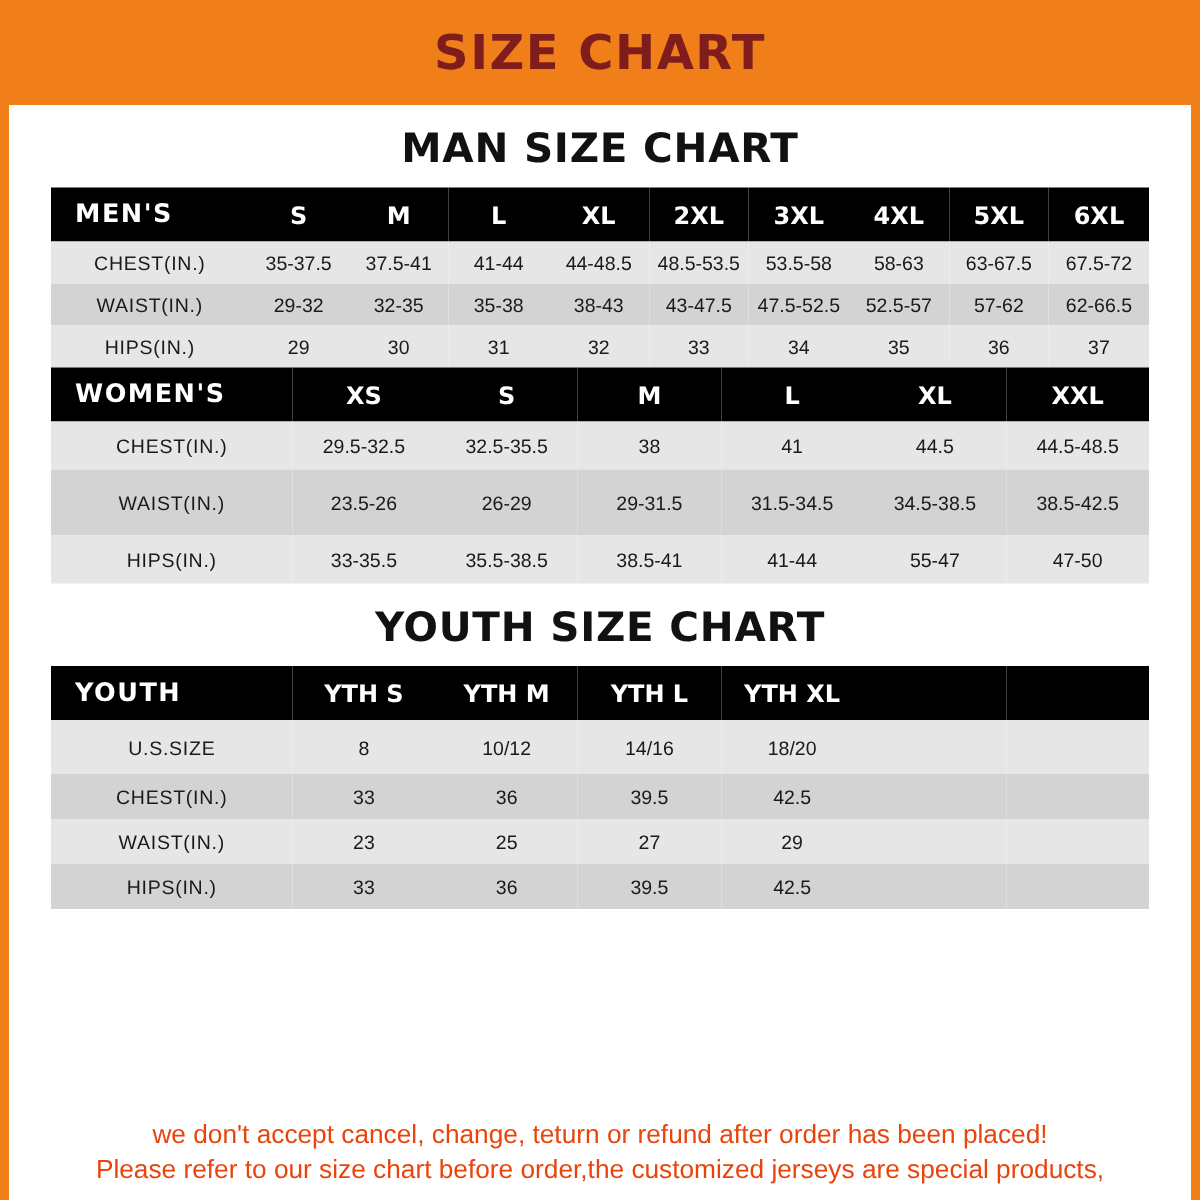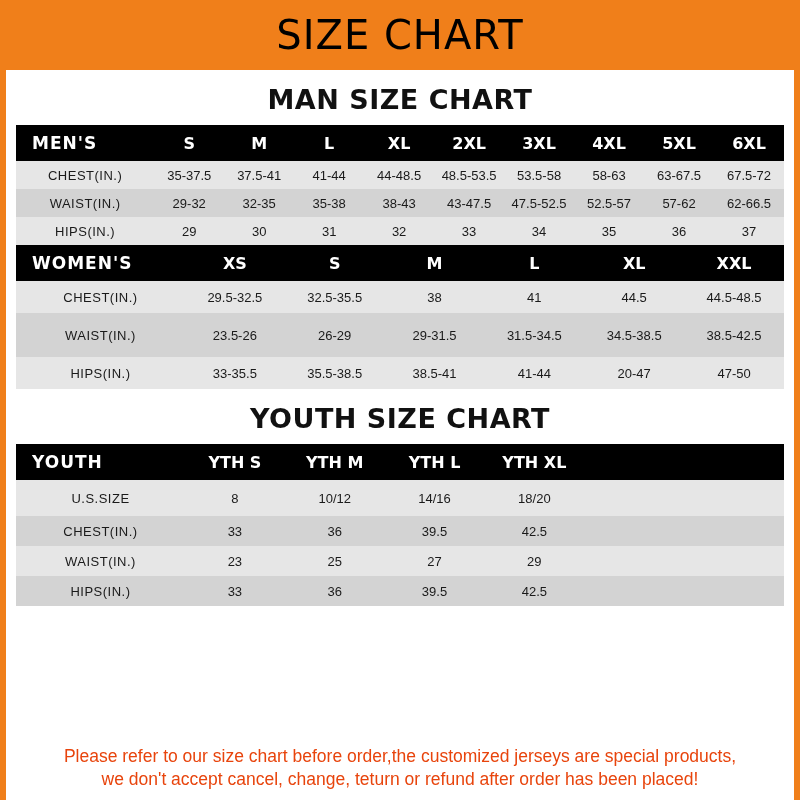--- a/index.html
+++ b/index.html
@@ -20,28 +20,28 @@
   .header-band {
     background: #f07f1a;
     height: 70px;
     display: flex;
     align-items: center;
     justify-content: center;
     margin: 0 -6px;
   }
   .header-title {
     font-family: "DejaVu Sans", sans-serif;
-    font-weight: normal;
-    font-size: 40px;
+    font-weight: bold;
+    font-size: 32px;
     letter-spacing: 1px;
-    color: #000000;
+    color: #7f1d1d;
     line-height: 1;
   }
   .section {
-    padding: 0 10px;
+    padding: 0 28px;
   }
   .section-title {
     text-align: center;
     font-family: "DejaVu Sans", sans-serif;
     font-weight: bold;
     font-size: 27px;
     color: #111111;
     margin: 14px 0 10px 0;
     letter-spacing: 0.5px;
   }
@@ -192,21 +192,21 @@
           <td style="height:32px">31.5-34.5</td>
           <td style="height:32px">34.5-38.5</td>
           <td style="height:32px">38.5-42.5</td>
         </tr>
         <tr class="odd">
           <td class="rowhead" style="height:32px">HIPS(IN.)</td>
           <td style="height:32px">33-35.5</td>
           <td style="height:16px">35.5-38.5</td>
           <td style="height:32px">38.5-41</td>
           <td style="height:32px">41-44</td>
-          <td style="height:32px">20-47</td>
+          <td style="height:32px">55-47</td>
           <td style="height:32px">47-50</td>
         </tr>
       </tbody>
     </table>
   </div>
 
   <div class="section">
     <div class="section-title">YOUTH SIZE CHART</div>
     <table class="size-table">
       <thead>
@@ -255,17 +255,17 @@
           <td style="height:30px">39.5</td>
           <td style="height:30px">42.5</td>
           <td style="height:30px"></td>
           <td style="height:30px"></td>
         </tr>
       </tbody>
     </table>
   </div>
 
   <div class="footer-note">
+    <span class="line">we don't accept cancel, change, teturn or refund after order has been placed!</span>
     <span class="line">Please refer to our size chart before order,the customized jerseys are special products,</span>
-    <span class="line">we don't accept cancel, change, teturn or refund after order has been placed!</span>
   </div>
 
 </div>
 
 </body></html>

